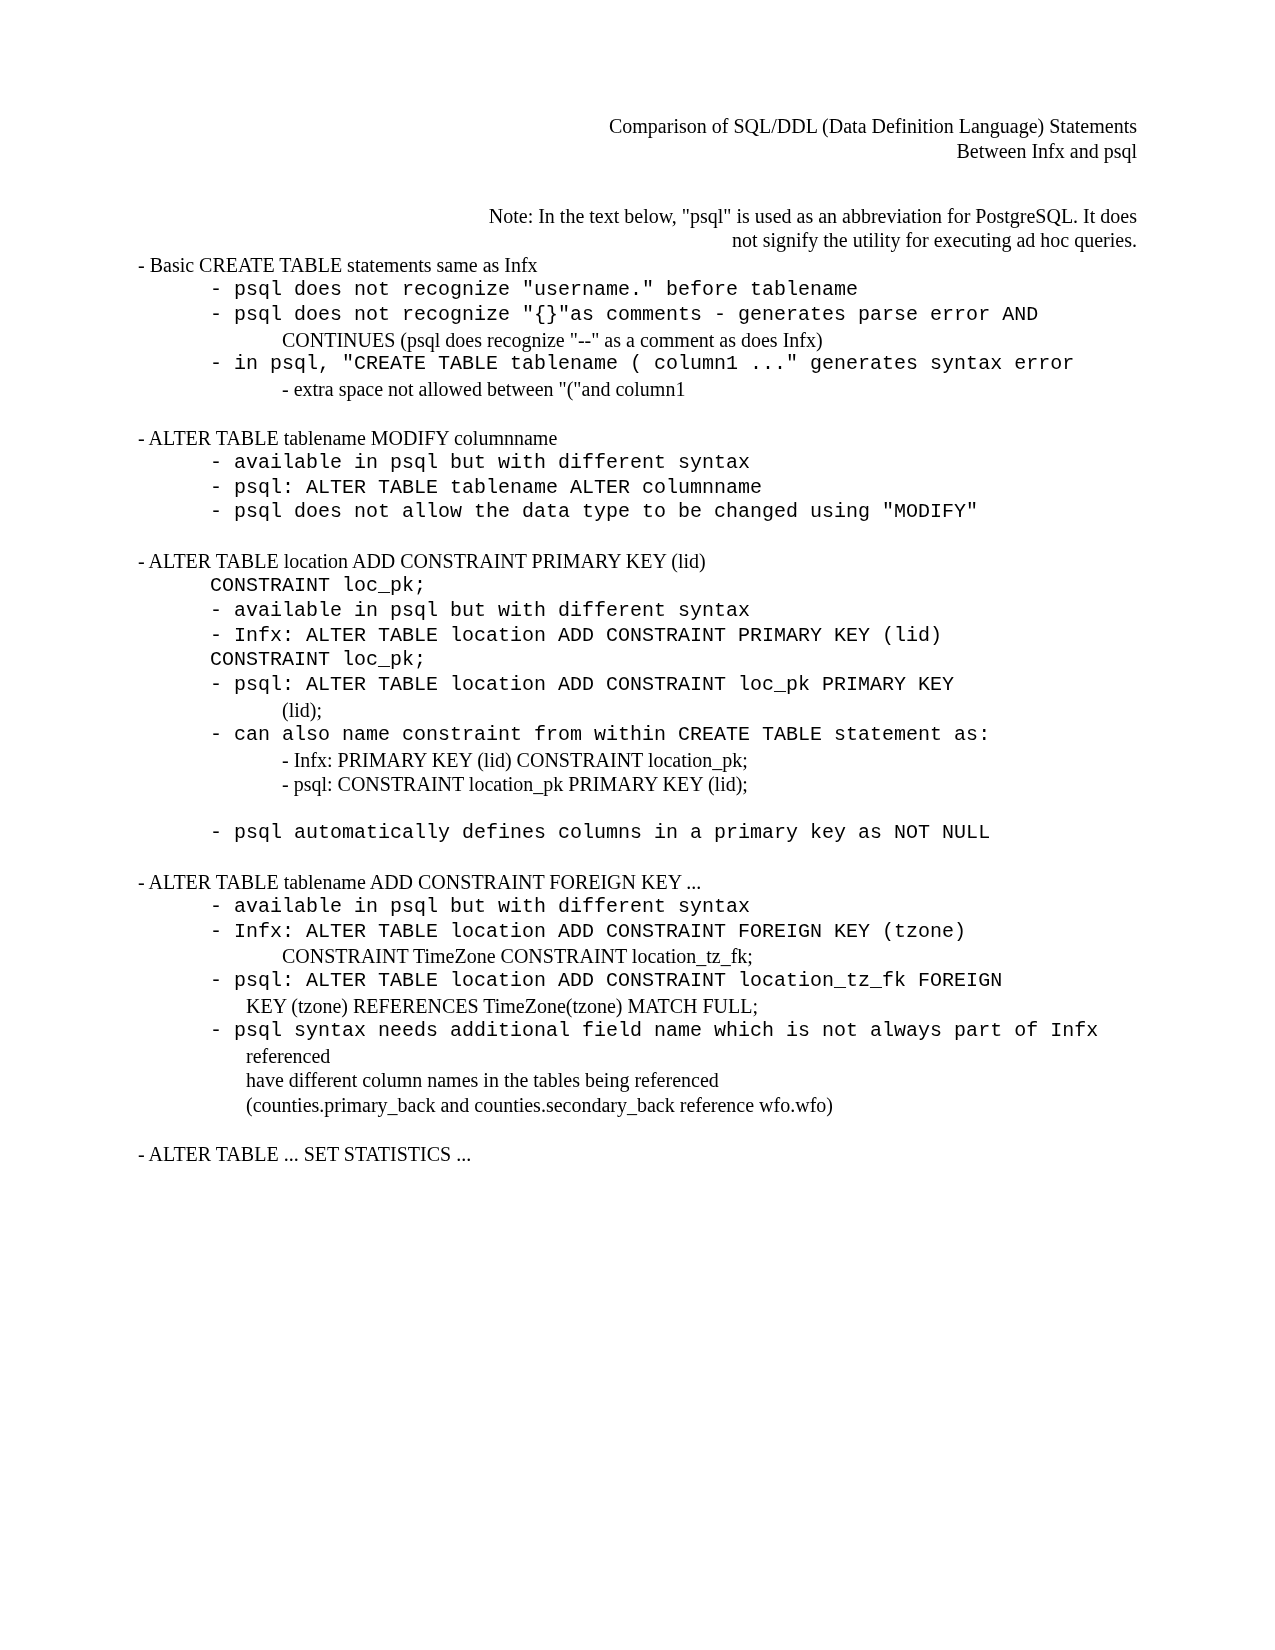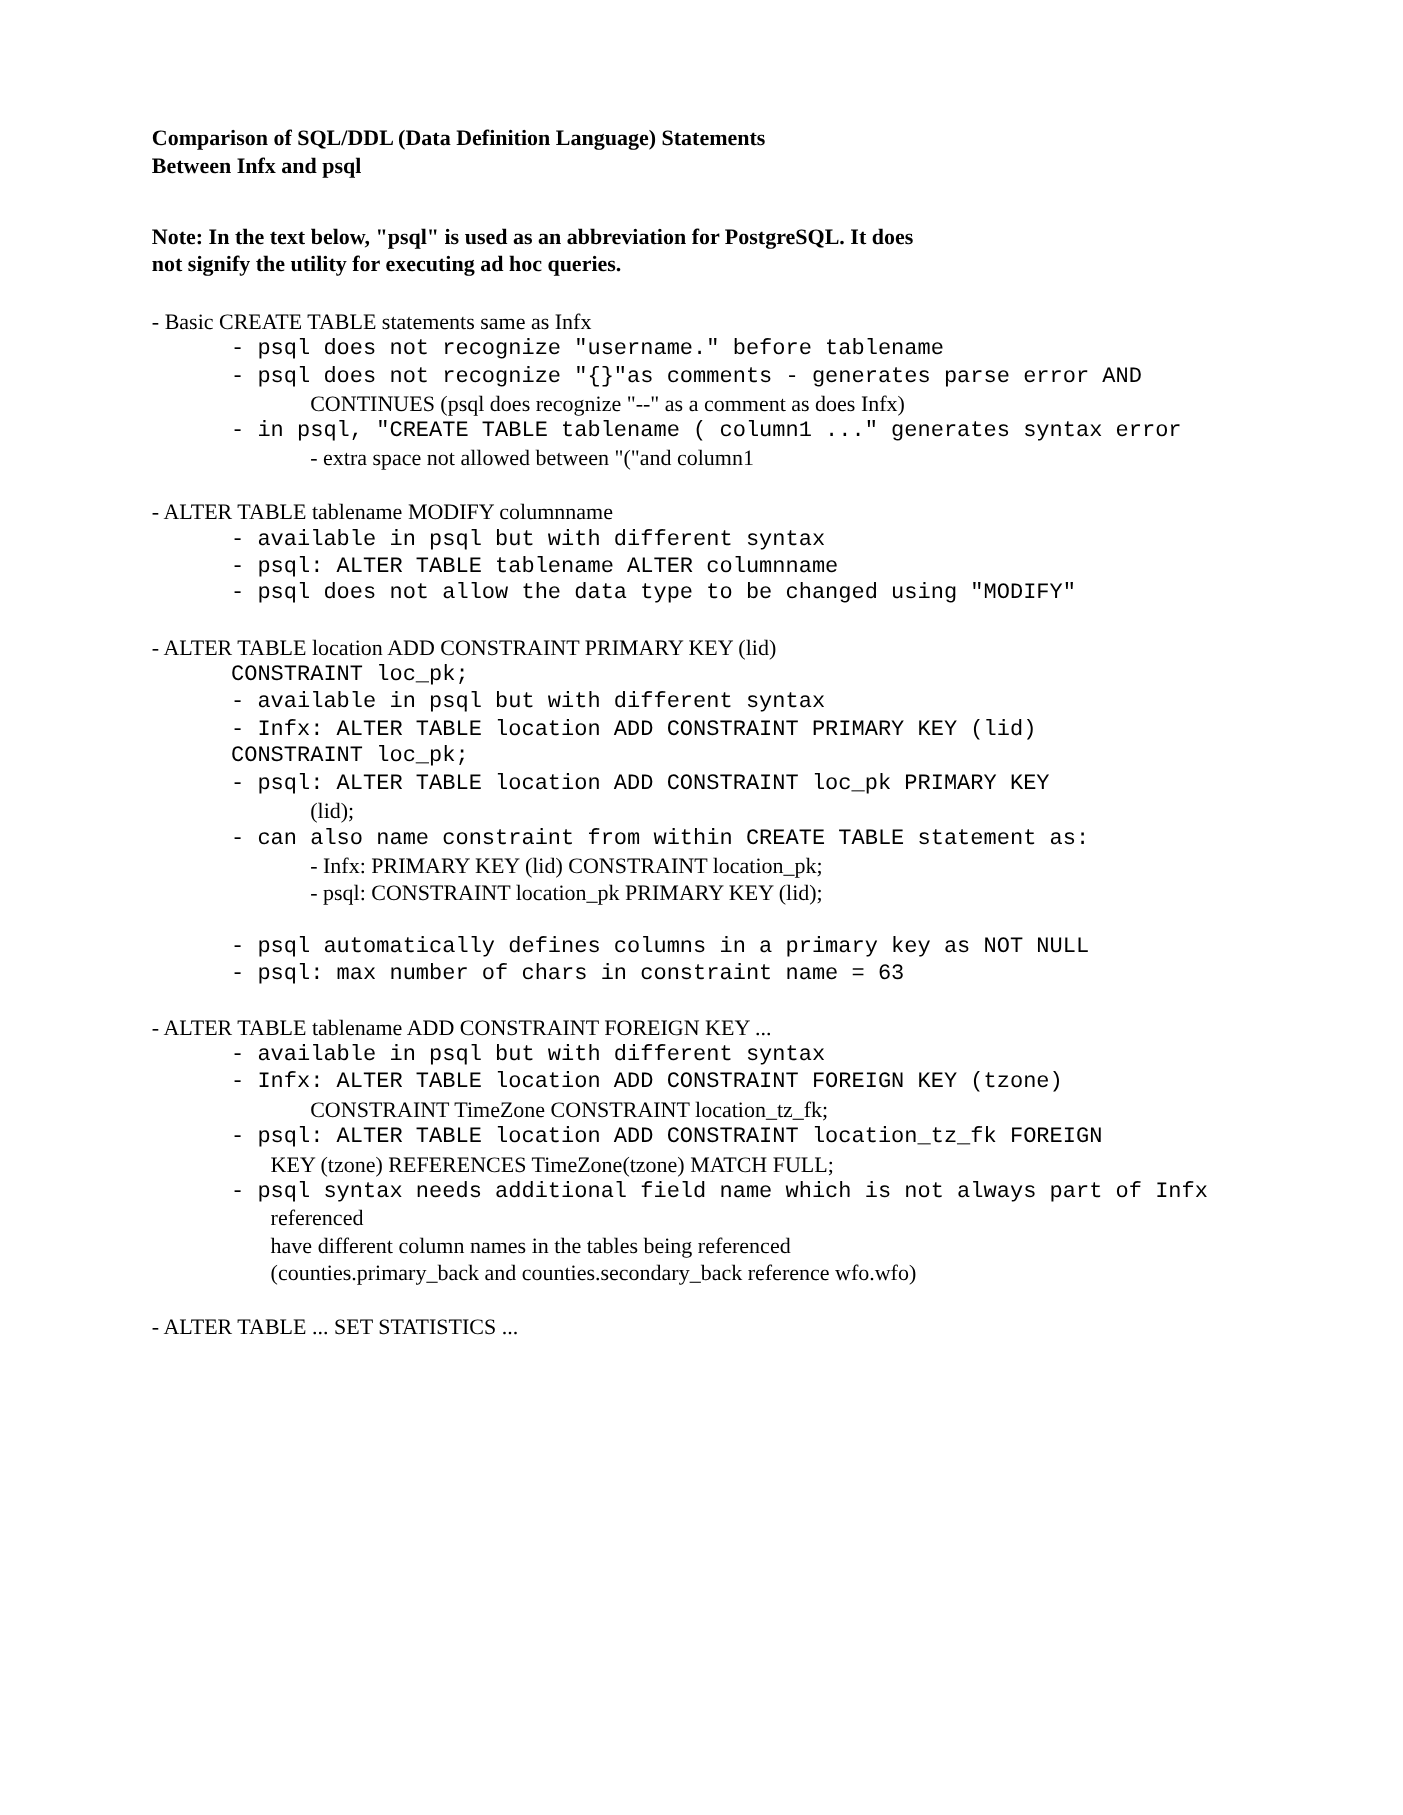--- a/index.html
+++ b/index.html
@@ -10,28 +10,28 @@
       font-size: 20px;
       color: #000;
       width: 1275px;
       height: 1650px;
     }
     .page {
       padding: 114px 138px 100px 138px;
       line-height: 1.24;
     }
     .bold {
-      font-weight: bold;
+      font-weight: normal;
+      text-align: right;
     }
     .title {
       margin-bottom: 4px;
     }
     .note {
       margin-top: 40px;
-      margin-bottom: 28px;
     }
     .section {
       margin-bottom: 24px;
     }
     .l0 {
       padding-left: 0;
     }
     .l1 {
       padding-left: 72px;
       font-family: Liberation Mono, monospace;
@@ -84,21 +84,20 @@
         <span class="line l1">- available in psql but with different syntax</span>
         <span class="line l1">- Infx: ALTER TABLE location ADD CONSTRAINT PRIMARY KEY (lid)</span>
         <span class="line l1">CONSTRAINT loc_pk;</span>
         <span class="line l1">- psql: ALTER TABLE location ADD CONSTRAINT loc_pk PRIMARY KEY</span>
         <span class="line l2">(lid);</span>
         <span class="line l1">- can also name constraint from within CREATE TABLE statement as:</span>
         <span class="line l2">- Infx: PRIMARY KEY (lid) CONSTRAINT location_pk;</span>
         <span class="line l2">- psql: CONSTRAINT location_pk PRIMARY KEY (lid);</span>
         <div class="spacer"></div>
         <span class="line l1">- psql automatically defines columns in a primary key as NOT NULL</span>
-        <span class="line l1">- psql: max number of chars in constraint name = 63</span>
       </div>
       <div class="section">
         <span class="line l0">- ALTER TABLE  tablename  ADD  CONSTRAINT  FOREIGN  KEY ...</span>
         <span class="line l1">- available in psql but with different syntax</span>
         <span class="line l1">- Infx: ALTER TABLE location ADD CONSTRAINT FOREIGN KEY (tzone)</span>
         <span class="line l2">CONSTRAINT TimeZone CONSTRAINT location_tz_fk;</span>
         <span class="line l1">- psql: ALTER TABLE location ADD CONSTRAINT location_tz_fk FOREIGN</span>
         <span class="line l3"> KEY (tzone) REFERENCES TimeZone(tzone) MATCH FULL;</span>
         <span class="line l1">- psql syntax needs additional field name which is not always part of Infx</span>
         <span class="line l3">referenced</span>

